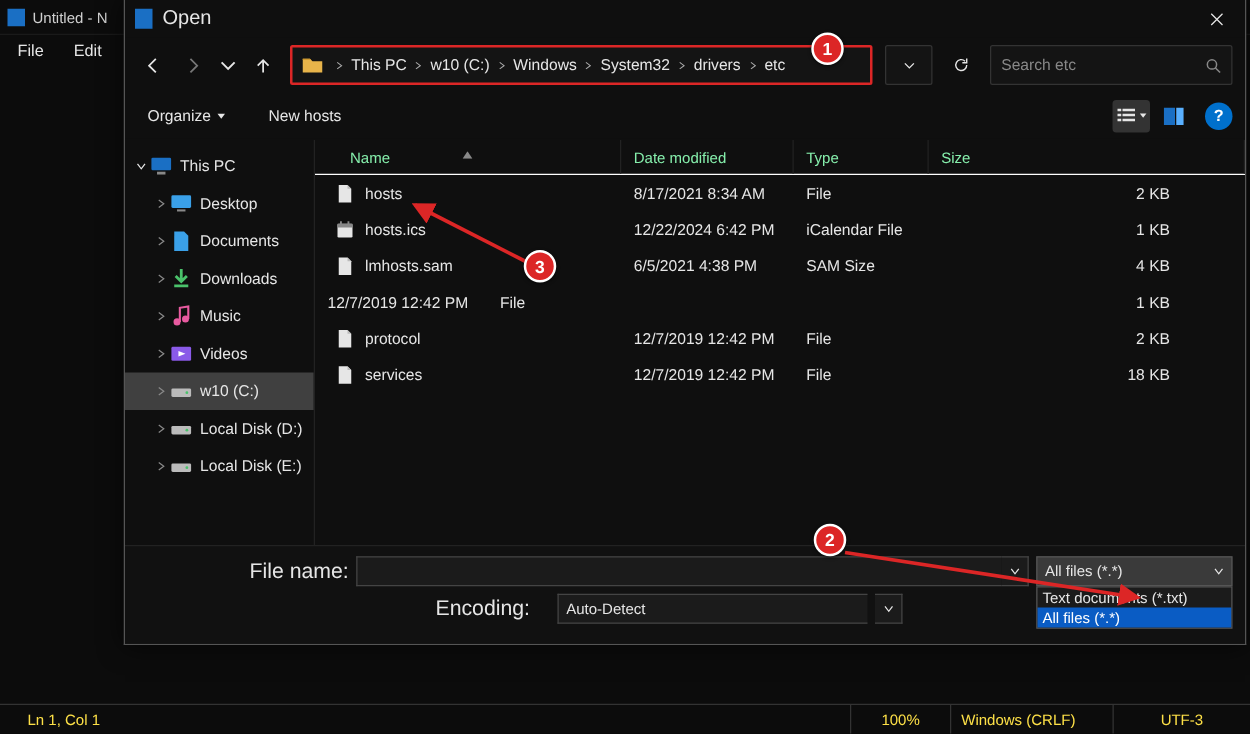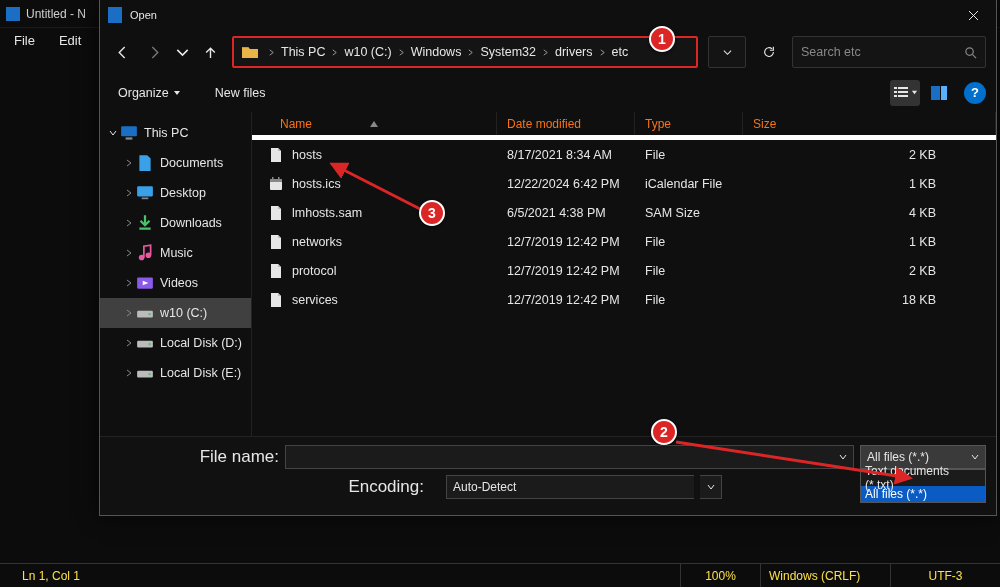--- a/index.html
+++ b/index.html
@@ -17,21 +17,21 @@
   .np-status-cell { padding:0 8px; border-left:1px solid #333; height:100%; display:flex; align-items:center; }
   .np-status-first { border-left:none; padding-left:22px; flex:1; }
   .np-status-zoom { width:80px; justify-content:center;text-align:right; }
   .np-status-crlf { width:130px; }
   .np-status-enc { width:110px; justify-content:center; }
 
   
   .dialog { position:absolute; left:99px; top:0; width:898px; height:516px; background:#0f0f0f; border:1px solid #555; border-top:none; box-shadow:0 0 20px rgba(0,0,0,.7); display:flex; flex-direction:column; }
   .dlg-titlebar { height:30px; display:flex; align-items:center; padding:0 8px; background:#0f0f0f; }
   .dlg-title-icon { width:14px; height:16px; background:#1a6fc4; margin-right:8px; display:inline-block; }
-  .dlg-title { flex:1; font-size:11px; color:#e6e6e6; }
+  .dlg-title { flex:1; font-size:16px; color:#e6e6e6; }
   .dlg-close { width:46px; height:30px; display:flex; align-items:center; justify-content:center; margin-right:-8px; }
   .dlg-close svg { width:11px; height:11px; }
 
   .dlg-nav { height:44px; display:flex; align-items:center; padding:0 10px; gap:8px; }
   .nav-btn { width:24px; height:24px; display:flex; align-items:center; justify-content:center; border-radius:3px; }
   .nav-btn svg { width:13px; height:13px; }
 
   .addr-wrap { flex:1; display:flex; align-items:center; height:32px; border:2px solid #dc2626; border-radius:2px; padding:0 8px; margin:0 2px; background:#141414; }
   .addr-folder-icon { width:16px; height:14px; margin-right:8px; }
   .crumb { font-size:12.5px; color:#e6e6e6; padding:2px 4px; }
@@ -56,21 +56,21 @@
   .dlg-body { flex:1; display:flex; overflow:hidden; }
   .tree { width:152px; background:#0f0f0f; border-right:1px solid #222; padding:6px 0; overflow:hidden; }
   .tree-item { height:30px; display:flex; align-items:center; font-size:12.5px; color:#e6e6e6; cursor:default; padding-left:6px; }
   .tree-item.selected { background:#404040; }
   .tree-chev { width:14px; display:flex; align-items:center; justify-content:center; }
   .tree-chev svg { width:8px; height:8px; }
   .tree-icon { width:18px; height:16px; margin-right:6px; display:flex; align-items:center; justify-content:center; }
   .tree-child { padding-left:22px; }
 
   .filelist { flex:1; display:flex; flex-direction:column; background:#0f0f0f; }
-  .fl-header { height:28px; display:flex; align-items:center; border-bottom:5px solid #ffffff; font-size:12px; color:#f97316; }
+  .fl-header { height:28px; display:flex; align-items:center; border-bottom:1px solid #ffffff; font-size:12px; color:#86efac; }
   .fl-col { padding:0 10px; height:100%; display:flex; align-items:center; border-right:1px solid #222; }
   .col-name { width:245px; padding-left:28px; position:relative; }
   .col-date { width:138px; }
   .col-type { width:108px; }
   .col-size { flex:1; }
   .sort-ind { position:absolute; left:118px; top:4px; }
 
   .fl-rows { flex:1; }
   .fl-row { height:29px; display:flex; align-items:center; font-size:12.5px; color:#e6e6e6; }
   .r-name { width:245px; padding-left:16px; display:flex; align-items:center; }
@@ -79,21 +79,21 @@
   .r-type { width:108px; padding-left:10px; }
   .r-size { flex:1; text-align:right; padding-right:60px; }
 
   .dlg-bottom { background:#111; border-top:1px solid #222; padding:8px 10px 10px 10px; }
   .btm-row { display:flex; align-items:center; margin-bottom:6px; }
   .btm-label { width:175px; text-align:right; padding-right:6px; font-size:17px; }
   .btm-input { flex:1; height:24px; background:#1b1b1b; border:1px solid #444; color:#e6e6e6; padding:0 6px; font-size:12px; }
   .btm-input.short { flex:0 0 248px; margin-right:6px; }
   .btm-drop { width:22px; height:24px; background:#1b1b1b; border:1px solid #444; border-left:none; display:flex; align-items:center; justify-content:center; }
 
-  .filter-combo { position:relative; width:126px; margin-left:6px; }
+  .filter-combo { position:relative; width:157px; margin-left:6px; }
   .filter-sel { height:24px; background:#3a3a3a; border:1px solid #555; display:flex; align-items:center; padding:0 6px; font-size:12px; color:#e6e6e6; }
   .filter-sel svg { margin-left:auto; width:8px; height:8px; }
   .filter-drop { position:absolute; left:0; top:24px; width:100%; border:1px solid #555; background:#1b1b1b; z-index:50; }
   .filter-opt { height:16px; font-size:12px; padding:0 4px; display:flex; align-items:center; }
   .filter-opt.sel { background:#0a5cc4; color:white; }
 
   .btm-row2 .btm-label { width:320px; }
   .btm-row2 { position:relative; }
 
   
@@ -218,21 +218,21 @@
     </div>
   </div>
 
   <div class="dlg-toolbar">
     <div class="tb-item">
       <span>Organize</span>
       <svg viewBox="0 0 8 8" width="8" height="8">
           <path d="M1 2 L4 6 L7 2" fill="#e6e6e6"></path>
         </svg>
     </div>
-    <div class="tb-item" style="margin-left:18px">New files</div>
+    <div class="tb-item" style="margin-left:18px">New hosts</div>
     <div class="tb-spacer"></div>
     <div class="view-btn" style="background:#333">
       <svg viewBox="0 0 16 14" width="16" height="14">
           <rect x="1" y="1" width="3" height="2" fill="#e6e6e6"></rect>
           <rect x="5" y="1" width="10" height="2" fill="#e6e6e6"></rect>
           <rect x="1" y="5" width="3" height="2" fill="#e6e6e6"></rect>
           <rect x="5" y="5" width="10" height="2" fill="#e6e6e6"></rect>
           <rect x="1" y="9" width="3" height="2" fill="#e6e6e6"></rect>
           <rect x="5" y="9" width="10" height="2" fill="#e6e6e6"></rect>
         </svg>
@@ -267,38 +267,38 @@
       </div>
       <div id="tree-items">
           <div class="tree-item tree-child">
             <span class="tree-chev">
               <svg viewBox="0 0 8 8">
                 <path d="M2 1 L6 4 L2 7" stroke="#888" stroke-width="1" fill="none"></path>
               </svg>
             </span>
             <span class="tree-icon">
               <svg viewBox="0 0 16 16">
-                <path d="M3 1 L10 1 L13 4 L13 15 L3 15 Z" fill="#3aa0e8"></path>
-              </svg>
-            </span>
-            <span>Documents</span>
-          </div>
-          <div class="tree-item tree-child">
-            <span class="tree-chev">
-              <svg viewBox="0 0 8 8">
-                <path d="M2 1 L6 4 L2 7" stroke="#888" stroke-width="1" fill="none"></path>
-              </svg>
-            </span>
-            <span class="tree-icon">
-              <svg viewBox="0 0 16 16">
                 <rect x="1" y="2" width="14" height="9" rx="1" fill="#3aa0e8"></rect>
                 <rect x="5" y="12" width="6" height="1.5" fill="#888"></rect>
               </svg>
             </span>
             <span>Desktop</span>
+          </div>
+          <div class="tree-item tree-child">
+            <span class="tree-chev">
+              <svg viewBox="0 0 8 8">
+                <path d="M2 1 L6 4 L2 7" stroke="#888" stroke-width="1" fill="none"></path>
+              </svg>
+            </span>
+            <span class="tree-icon">
+              <svg viewBox="0 0 16 16">
+                <path d="M3 1 L10 1 L13 4 L13 15 L3 15 Z" fill="#3aa0e8"></path>
+              </svg>
+            </span>
+            <span>Documents</span>
           </div>
           <div class="tree-item tree-child">
             <span class="tree-chev">
               <svg viewBox="0 0 8 8">
                 <path d="M2 1 L6 4 L2 7" stroke="#888" stroke-width="1" fill="none"></path>
               </svg>
             </span>
             <span class="tree-icon">
               <svg viewBox="0 0 16 16">
                 <path d="M8 1 L8 9 M4 6 L8 10 L12 6 M3 13 L13 13" stroke="#4ac26b" stroke-width="2" fill="none"></path>
@@ -425,27 +425,20 @@
                 <path d="M3 1 L10 1 L13 4 L13 15 L3 15 Z" fill="#e6e6e6"></path>
                 <path d="M10 1 L10 4 L13 4" fill="#bbb"></path>
               </svg>
               <span>lmhosts.sam</span>
             </div>
             <div class="r-date">6/5/2021 4:38 PM</div>
             <div class="r-type">SAM Size</div>
             <div class="r-size">4 KB</div>
           </div>
           <div class="fl-row">
-            <div class="r-name">
-              <svg class="r-name-icon" viewBox="0 0 16 16">
-                <path d="M3 1 L10 1 L13 4 L13 15 L3 15 Z" fill="#e6e6e6"></path>
-                <path d="M10 1 L10 4 L13 4" fill="#bbb"></path>
-              </svg>
-              <span>networks</span>
-            </div>
             <div class="r-date">12/7/2019 12:42 PM</div>
             <div class="r-type">File</div>
             <div class="r-size">1 KB</div>
           </div>
           <div class="fl-row">
             <div class="r-name">
               <svg class="r-name-icon" viewBox="0 0 16 16">
                 <path d="M3 1 L10 1 L13 4 L13 15 L3 15 Z" fill="#e6e6e6"></path>
                 <path d="M10 1 L10 4 L13 4" fill="#bbb"></path>
               </svg>

